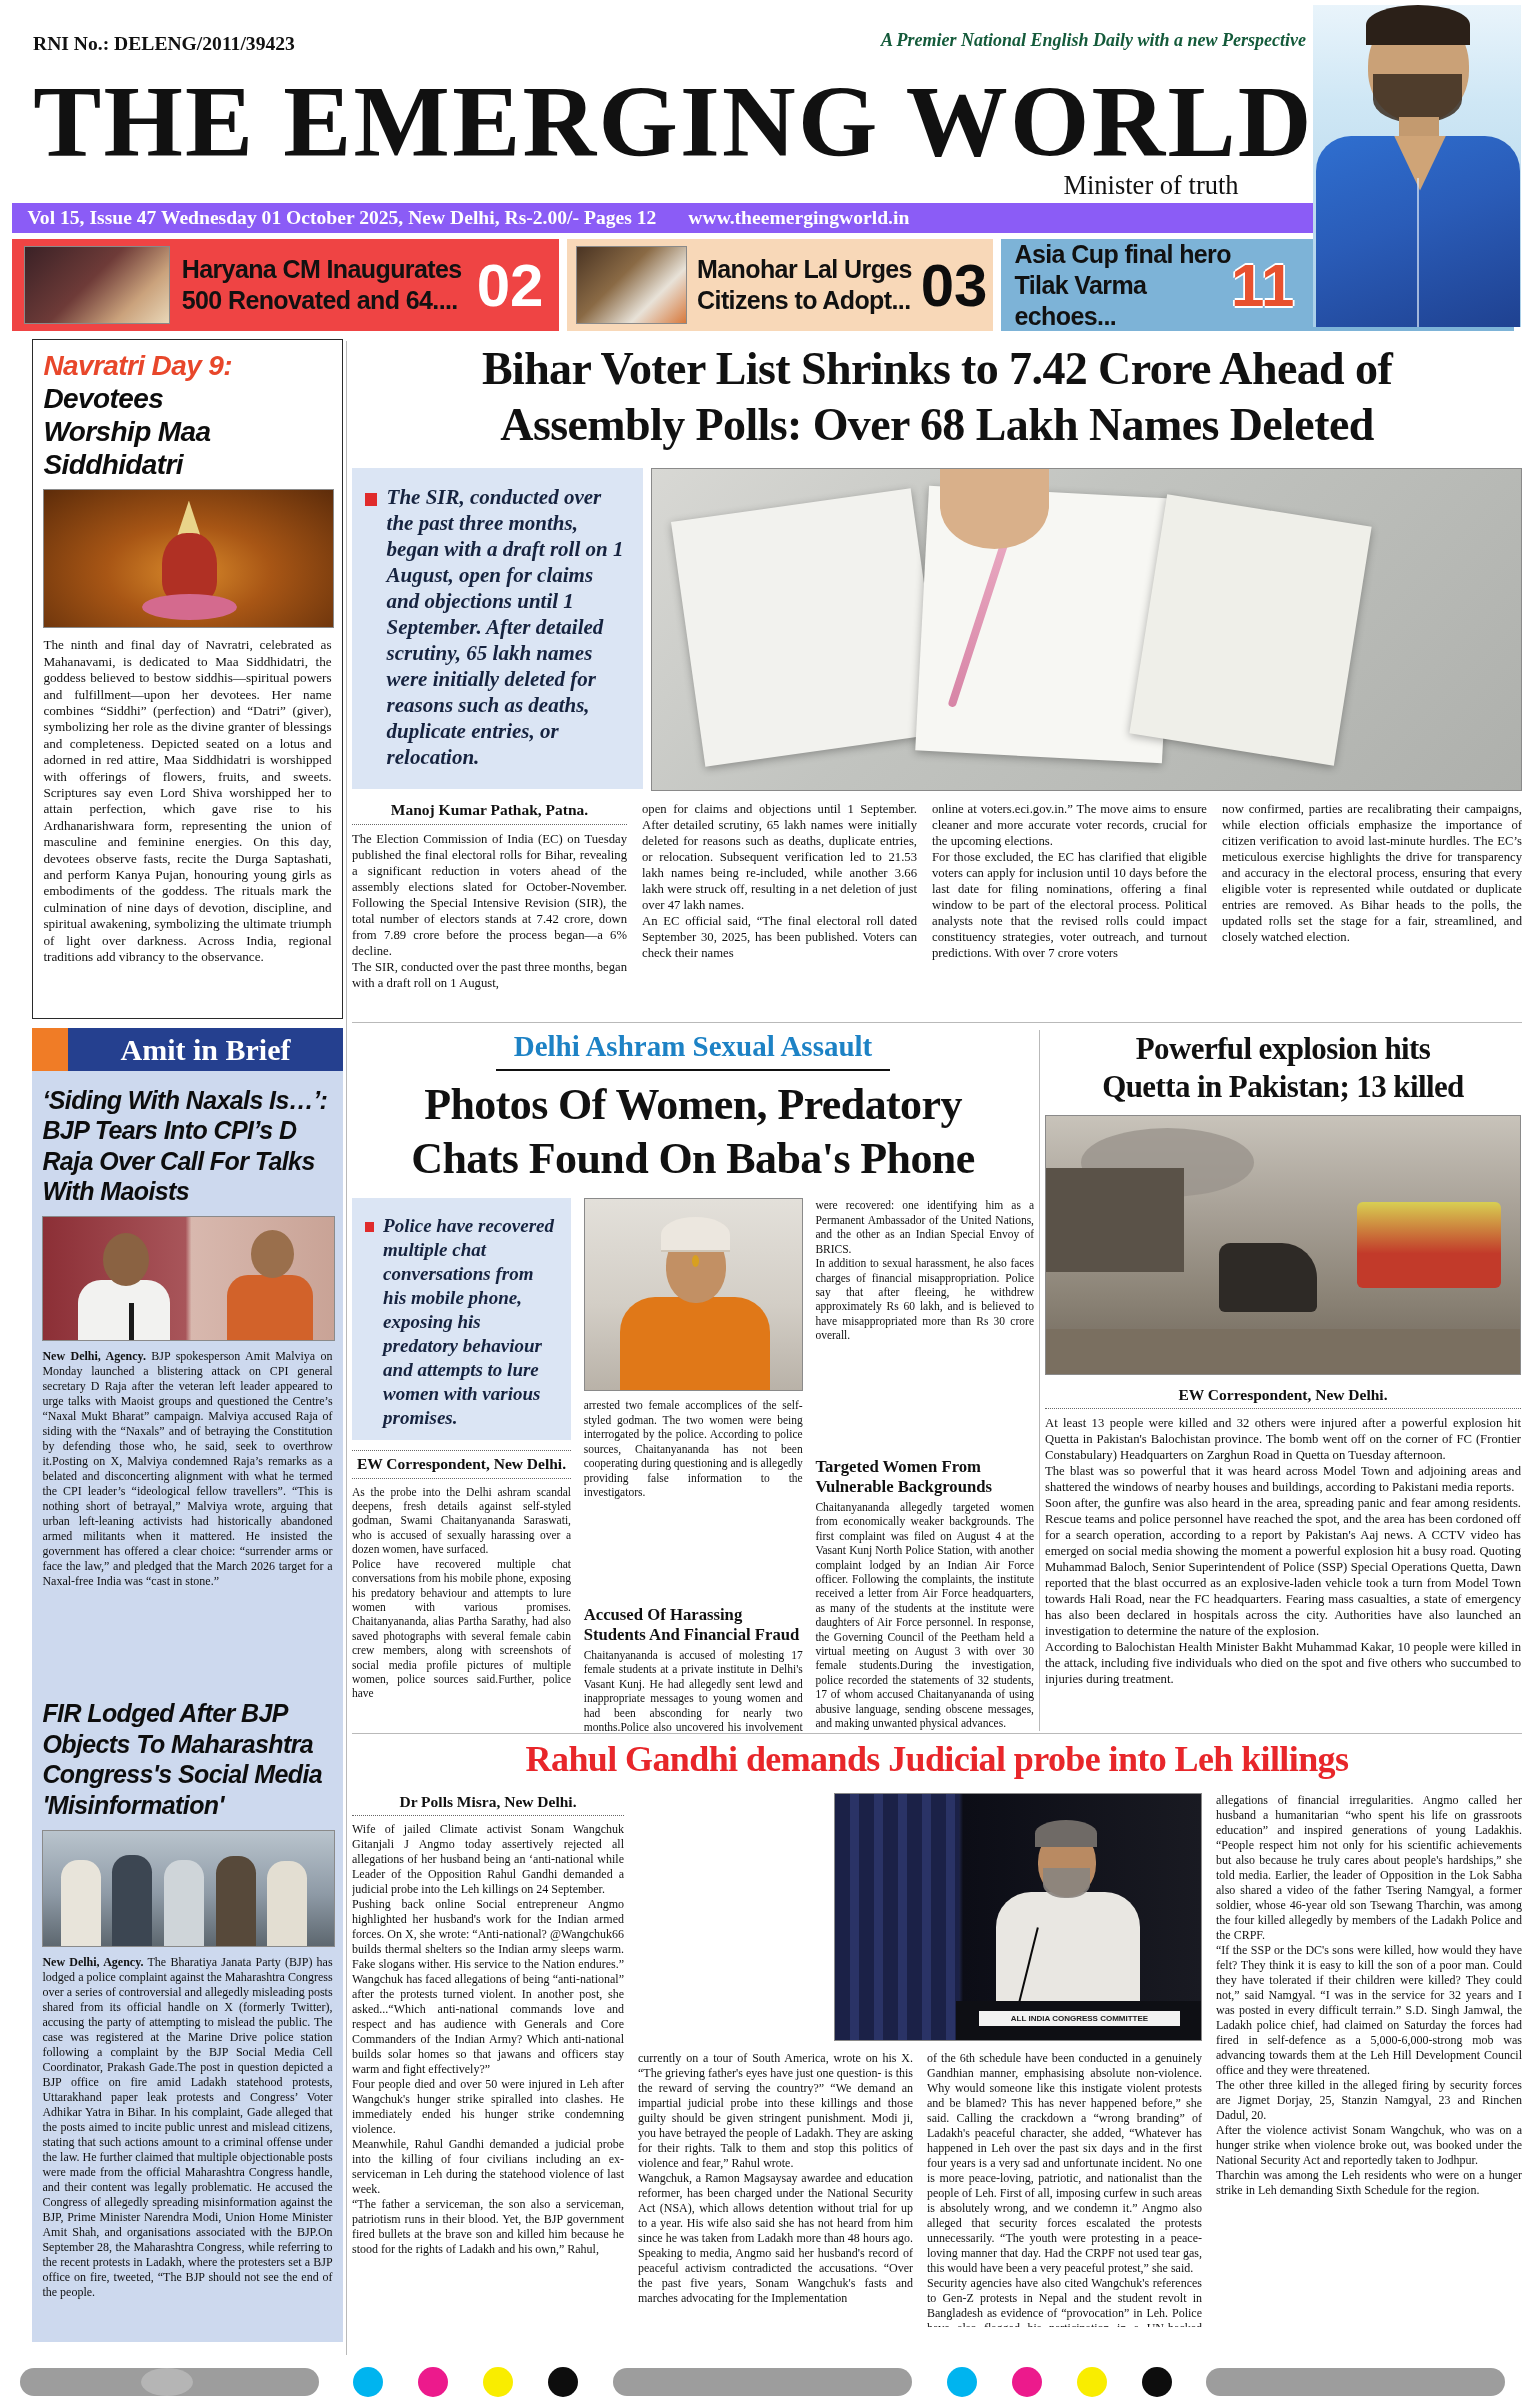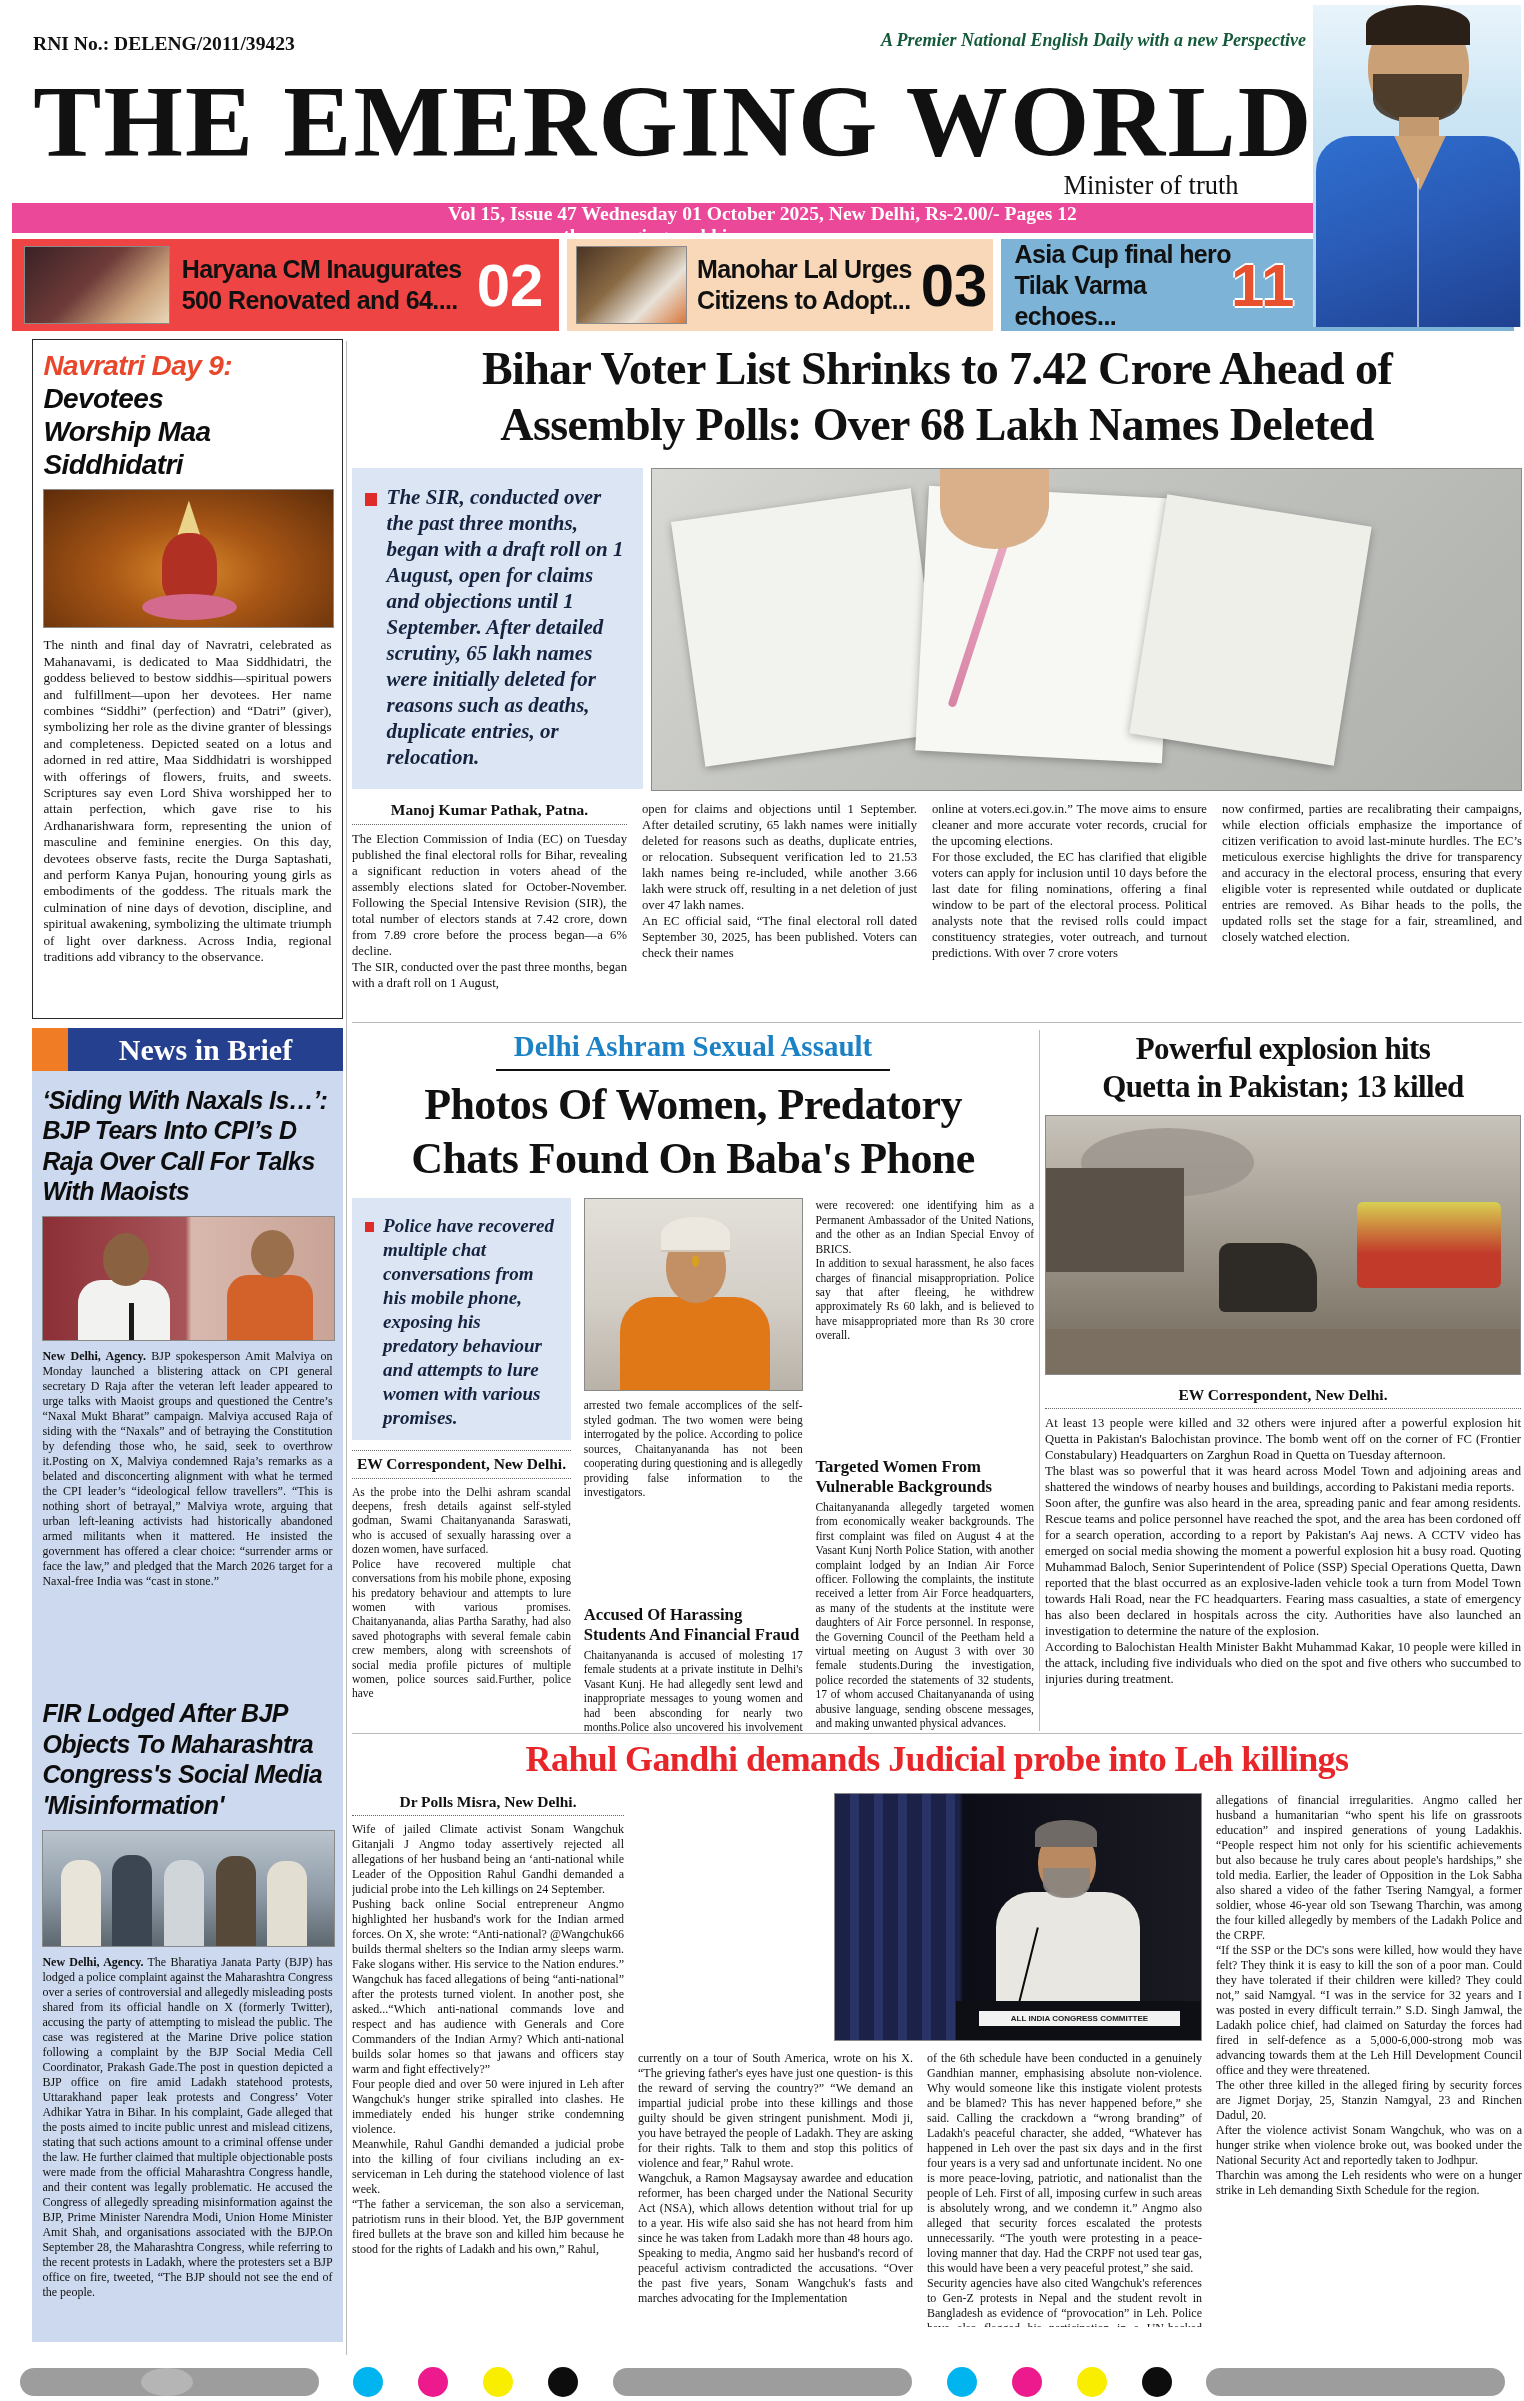--- a/index.html
+++ b/index.html
@@ -12,21 +12,21 @@
   .just{text-align:justify;}
   .body-text{font-family:"Liberation Serif",serif;color:#101010;overflow:hidden;}
   .lede{font-weight:bold;}
   .byline{font-weight:bold;text-align:center;border-bottom:1.7px dotted #666;
           padding-bottom:4.6px;margin-bottom:5.8px;font-size:15.5px;}
   
   .rni{font-size:19.6px;font-weight:bold;}
   .tagline{font-style:italic;font-weight:bold;color:#145a3a;font-size:18px;}
   .masthead{font-weight:bold;font-size:102px;letter-spacing:2.3px;white-space:nowrap;}
   .motto{font-size:26.5px;}
-  .volbar{background:#ec4899;color:#fff;display:flex;align-items:center;justify-content:flex-start;flex-direction:column;}
+  .volbar{background:#8b5cf6;color:#fff;display:flex;align-items:center;justify-content:flex-start;}
   .volbar .t{font-weight:bold;font-size:19.6px;padding:0 16px;white-space:nowrap;}
   
   .teaser{display:flex;align-items:center;overflow:hidden;}
   .teaser .ttl{font-family:"Liberation Sans",sans-serif;font-weight:bold;
                font-size:25px;line-height:31px;letter-spacing:-0.6px;}
   .pgnum{font-family:"Liberation Sans",sans-serif;font-weight:bold;font-size:60px;}
   
   .headline-serif{font-weight:bold;text-align:center;letter-spacing:-0.6px;}
   .kicker{font-weight:bold;color:#1d82c5;text-align:center;font-size:29px;}
   .sans-head{font-family:"Liberation Sans",sans-serif;font-weight:bold;font-style:italic;
@@ -140,21 +140,21 @@
 An EC official said, “The final electoral roll dated September 30, 2025, has been published. Voters can check their names</div>
       <div class="body-text just pre" style="width:275px;font-size:12.7px;line-height:16px;height:214px;">online at voters.eci.gov.in.” The move aims to ensure cleaner and more accurate voter records, crucial for the upcoming elections.
 For those excluded, the EC has clarified that eligible voters can apply for inclusion until 10 days before the last date for filing nominations, offering a final window to be part of the electoral process. Political analysts note that the revised rolls could impact constituency strategies, voter outreach, and turnout predictions. With over 7 crore voters</div>
       <div class="body-text just pre" style="flex:1;font-size:12.7px;line-height:16px;height:214px;">now confirmed, parties are recalibrating their campaigns, while election officials emphasize the importance of citizen verification to avoid last-minute hurdles. The EC’s meticulous exercise highlights the drive for transparency and accuracy in the electoral process, ensuring that every eligible voter is represented while outdated or duplicate entries are removed. As Bihar heads to the polls, the updated rolls set the stage for a fair, streamlined, and closely watched election.</div>
     </div>
   </div>
 
   <div class="abs" style="left:32px;top:1028px;width:311px;height:1328px;">
     <div class="nib-bar">
       <div class="nib-orange"></div>
-      <div class="nib-blue">News in Brief</div>
+      <div class="nib-blue">Amit in Brief</div>
     </div>
     <div class="brief-panel" style="height:1271px;box-sizing:border-box;overflow:hidden;">
       <div class="sans-head" style="margin:5.8px 0 9.2px 0;">‘Siding With Naxals Is…’: BJP Tears Into CPI’s D Raja Over Call For Talks With Maoists</div>
       <div class="ph" style="width:100%;height:123px;background:linear-gradient(90deg,#8c2f36 0%,#a8555a 49%,#d8b8ae 51%,#c9a396 100%);">
         <div class="shape" style="left:35px;top:63px;width:92px;height:63px;border-radius:23px 23px 0 0;background:#f2f2f0;"></div>
         <div class="shape" style="left:60px;top:16px;width:46px;height:53px;border-radius:50%;background:#8a6242;"></div>
         <div class="shape" style="left:184px;top:58px;width:86px;height:69px;border-radius:21px 21px 0 0;background:#d2622a;"></div>
         <div class="shape" style="left:208px;top:12.7px;width:43px;height:48px;border-radius:50%;background:#9a6f4c;"></div>
         <div class="shape" style="left:86px;top:86px;width:4.6px;height:40px;background:#1a1a1a;"></div>
       </div>

